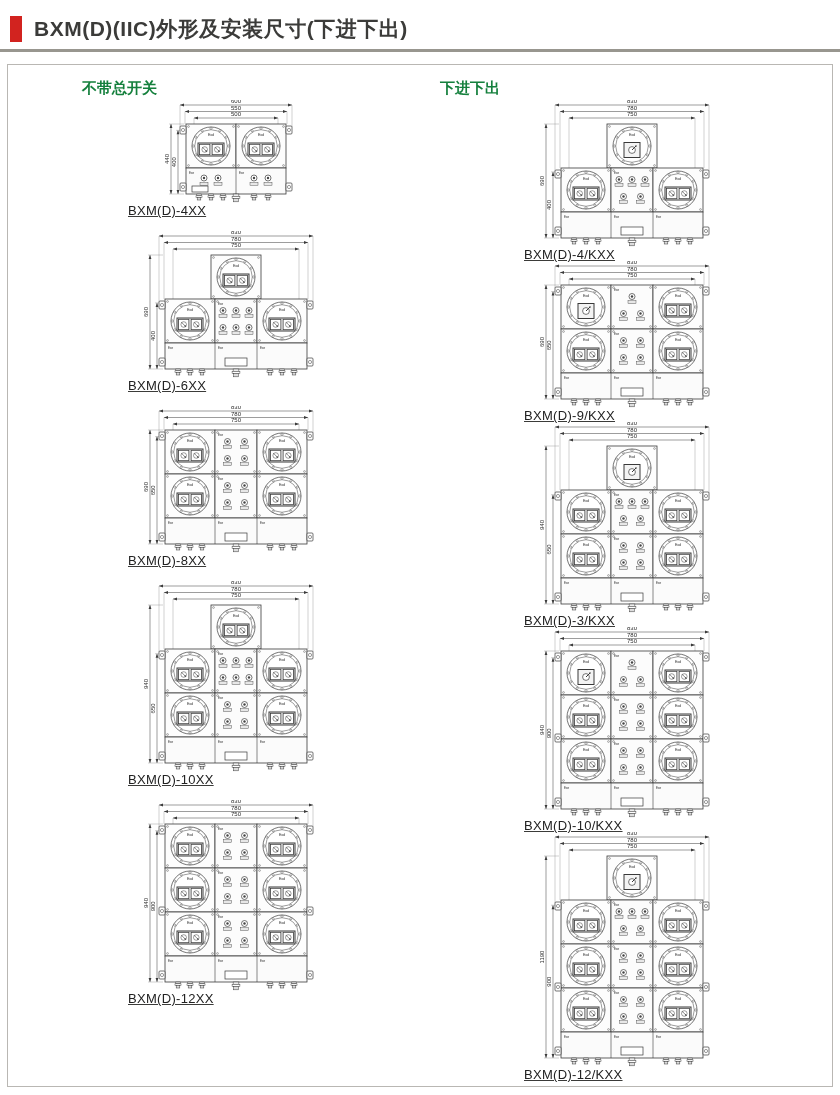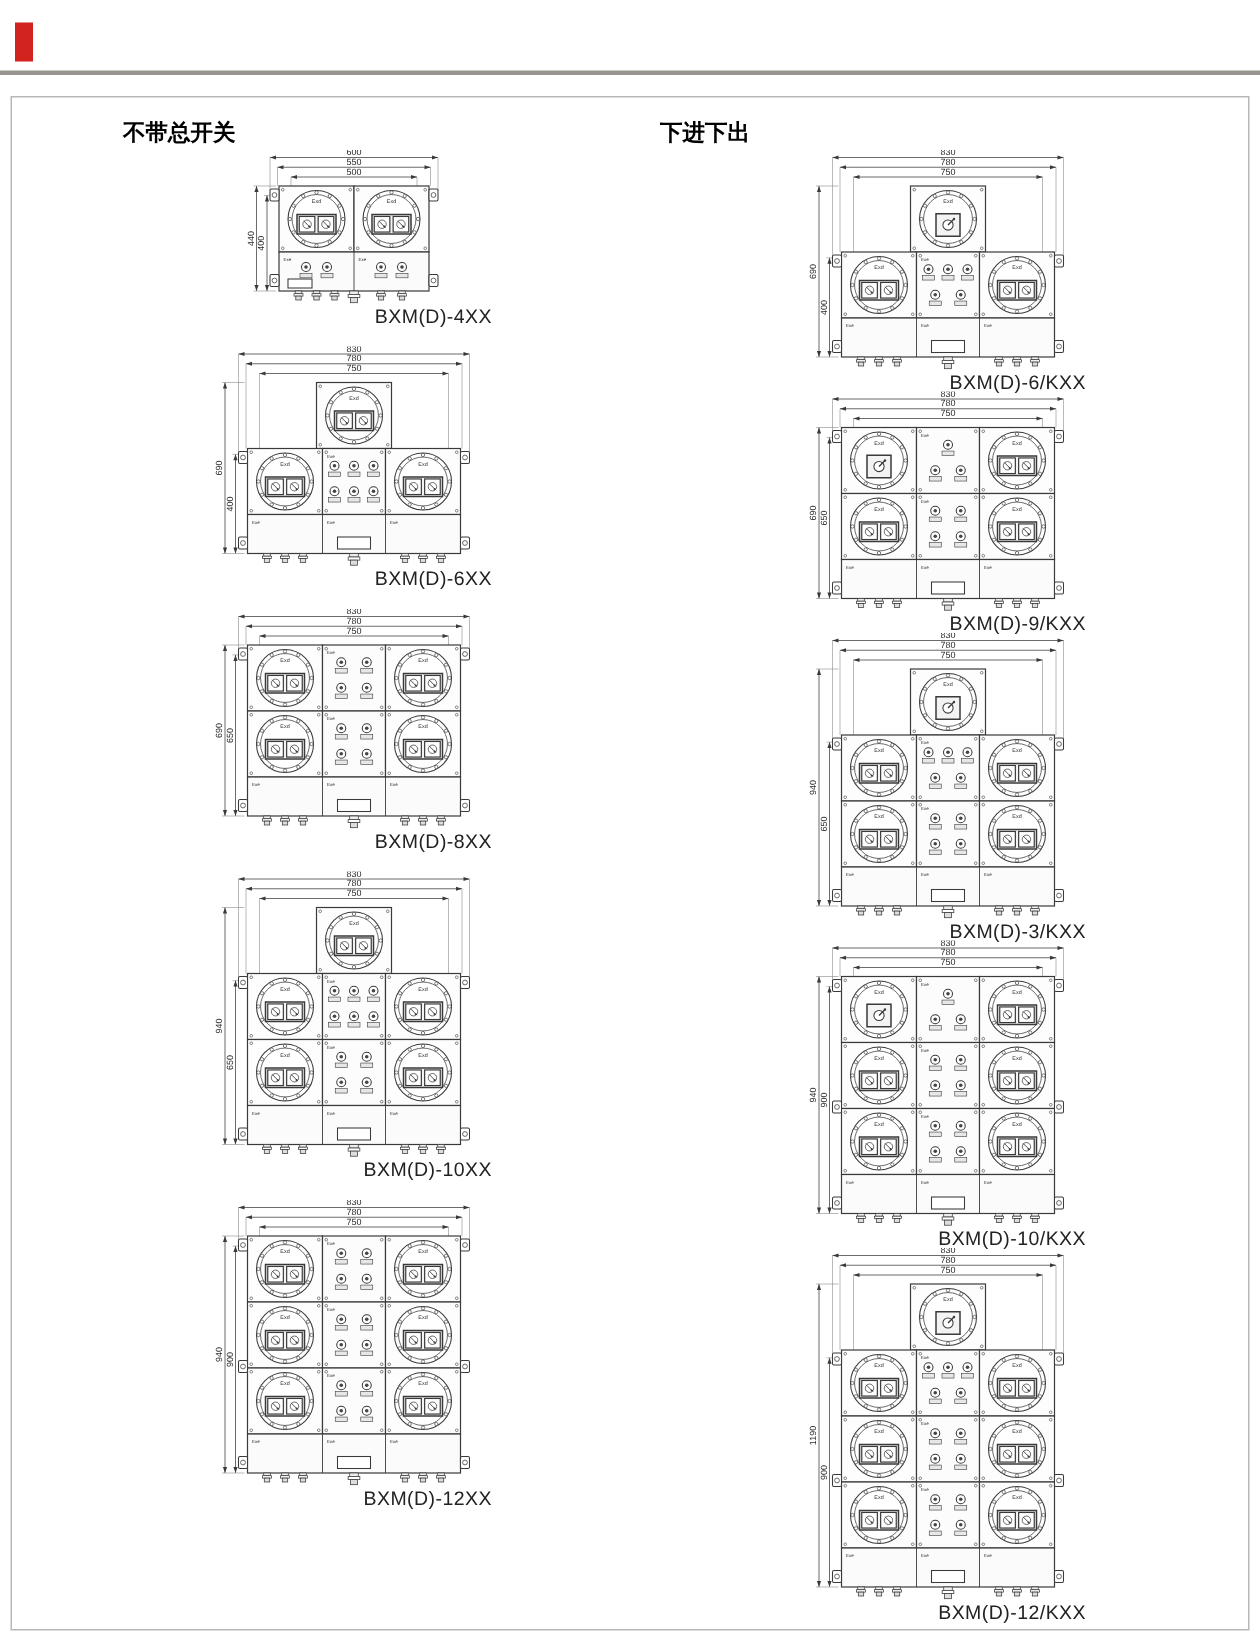--- a/index.html
+++ b/index.html
@@ -5,34 +5,35 @@
   html,body{margin:0;padding:0;background:#fff;}
   body{width:840px;height:1095px;font-family:"Liberation Sans","DejaVu Sans",sans-serif;color:#3b3b39;position:relative;overflow:hidden;}
   
   .hdr{display:flex;align-items:center;gap:12px;padding:15px 10px 6px 10px;border-bottom:3px solid #98968f;}
   .red-block{width:12px;height:26px;background:#d2231f;flex:0 0 auto;}
   .hdr h1{font-size:21px;margin:0;font-weight:bold;letter-spacing:.5px;color:#3b3b39;}
   
   .frame{position:absolute;left:7px;right:7px;top:64px;bottom:8px;border:1px solid #b9b7b3;overflow:hidden;
          display:grid;grid-template-columns:1fr 1fr;padding:4px 10px 0 22px;box-sizing:border-box;}
   .col{display:flex;flex-direction:column;align-items:center;}
-  .sec-label{align-self:flex-start;font-weight:bold;font-size:15px;margin:10px 0 2px 0;color:#000000;}
+  .sec-label{align-self:flex-start;font-weight:bold;font-size:15px;margin:10px 0 2px 0;color:#15803d;}
   #col-left .sec-label{margin-left:52px;}
   #col-right .sec-label{margin-left:14px;}
-  .fig{margin:0;text-align:right;}
+  .fig{margin:0;text-align:left;text-decoration:underline;}
   #col-left .fig{margin-bottom:14px;}
   #col-right .fig{margin-bottom:0px;}
   .fig figcaption{font-size:13px;line-height:12px;margin-top:1px;color:#222;letter-spacing:.3px;}
   svg{display:block;margin:0 auto;}
 </style>
 </head>
 <body>
 
 <div class="hdr">
   <div class="red-block" style="background: rgb(210, 35, 31);"></div>
+  <h1>BXM(D)(IIC)外形及安装尺寸(下进下出)</h1>
 </div>
 
 <div class="frame">
   <div class="col" id="col-left">
     <div class="sec-label">不带总开关</div>
   <figure class="fig">
         <svg width="200" height="104" viewBox="0 0 200 104">
           <line x1="52" y1="5" x2="164" y2="5" stroke="#3a3a3a" stroke-width="0.5"></line>
           <path d="M52 5 l4 -1.4 v2.8 z" fill="#3a3a3a"></path>
           <path d="M164 5 l-4 -1.4 v2.8 z" fill="#3a3a3a"></path>
@@ -1295,21 +1296,21 @@
           <rect x="105.66" y="142.42" width="4.680000000000001" height="3.3800000000000003" fill="#ddd" stroke="#3a3a3a" stroke-width="0.5"></rect>
           <rect x="31" y="70" width="6" height="8" rx="1" fill="#fff" stroke="#3a3a3a" stroke-width="0.7"></rect>
           <circle cx="34" cy="74" r="1.6" fill="#fff" stroke="#3a3a3a" stroke-width="0.5"></circle>
           <rect x="179" y="70" width="6" height="8" rx="1" fill="#fff" stroke="#3a3a3a" stroke-width="0.7"></rect>
           <circle cx="182" cy="74" r="1.6" fill="#fff" stroke="#3a3a3a" stroke-width="0.5"></circle>
           <rect x="31" y="127" width="6" height="8" rx="1" fill="#fff" stroke="#3a3a3a" stroke-width="0.7"></rect>
           <circle cx="34" cy="131" r="1.6" fill="#fff" stroke="#3a3a3a" stroke-width="0.5"></circle>
           <rect x="179" y="127" width="6" height="8" rx="1" fill="#fff" stroke="#3a3a3a" stroke-width="0.7"></rect>
           <circle cx="182" cy="131" r="1.6" fill="#fff" stroke="#3a3a3a" stroke-width="0.5"></circle>
         </svg>
-        <figcaption>BXM(D)-6/KXX</figcaption>
+        <figcaption>BXM(D)-4/KXX</figcaption>
       </figure>
       <figure class="fig">
         <svg width="200" height="148" viewBox="0 0 200 148">
           <line x1="31" y1="5" x2="185" y2="5" stroke="#3a3a3a" stroke-width="0.5"></line>
           <path d="M31 5 l4 -1.4 v2.8 z" fill="#3a3a3a"></path>
           <path d="M185 5 l-4 -1.4 v2.8 z" fill="#3a3a3a"></path>
           <text x="108" y="3.4" font-size="6" text-anchor="middle" fill="#2c2c2c">830</text>
           <line x1="31" y1="5" x2="31" y2="27" stroke="#8a8a8a" stroke-width="0.4"></line>
           <line x1="185" y1="5" x2="185" y2="27" stroke="#8a8a8a" stroke-width="0.4"></line>
           <line x1="36" y1="11.5" x2="180" y2="11.5" stroke="#3a3a3a" stroke-width="0.5"></line>

